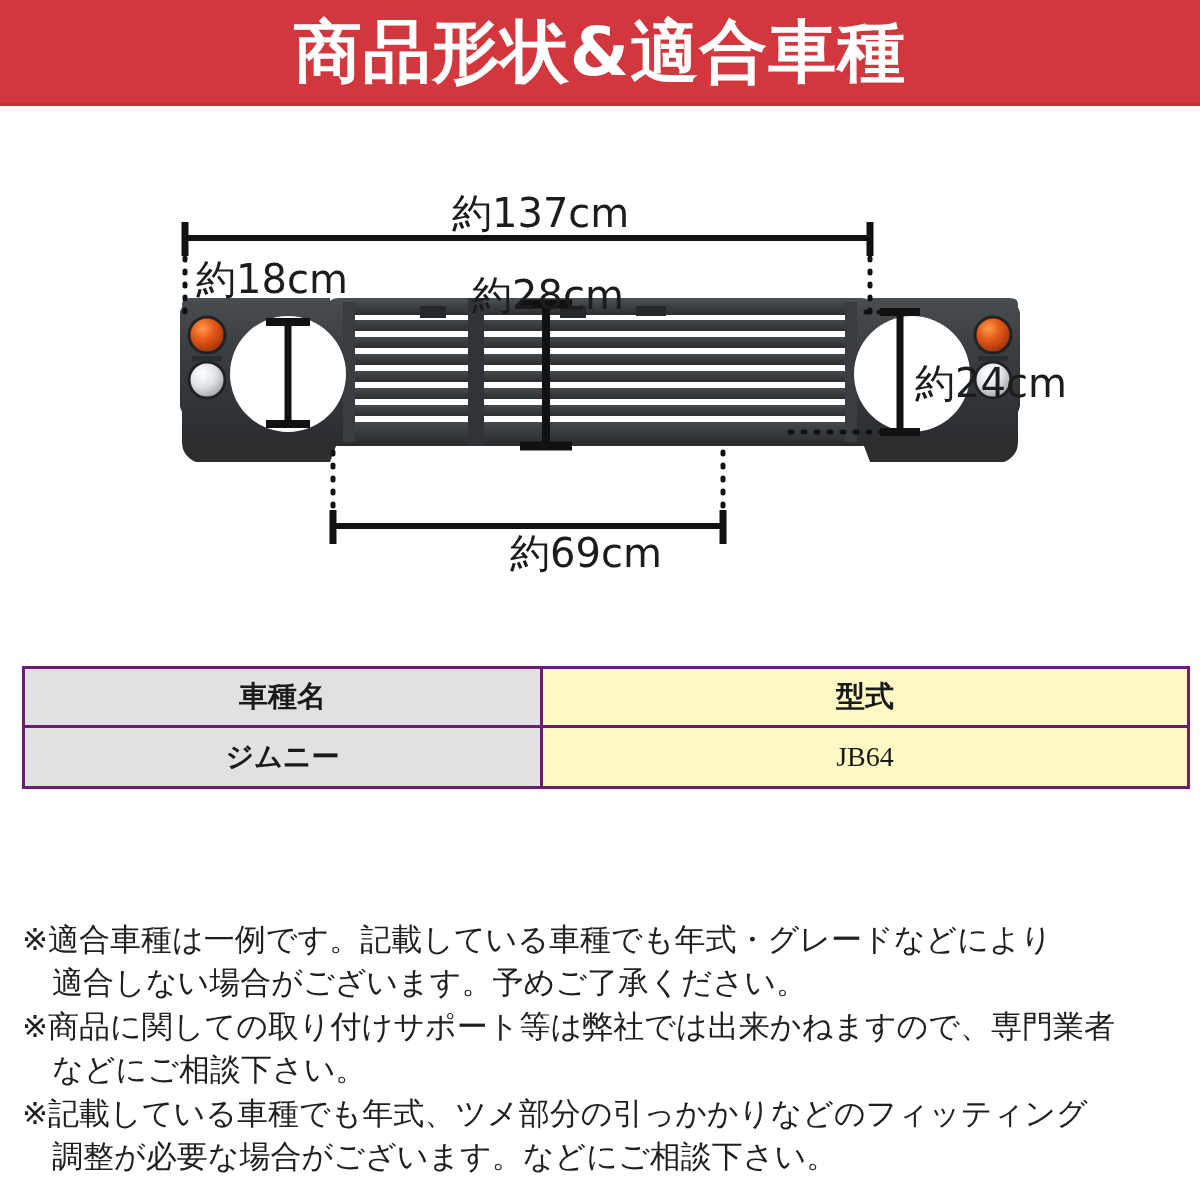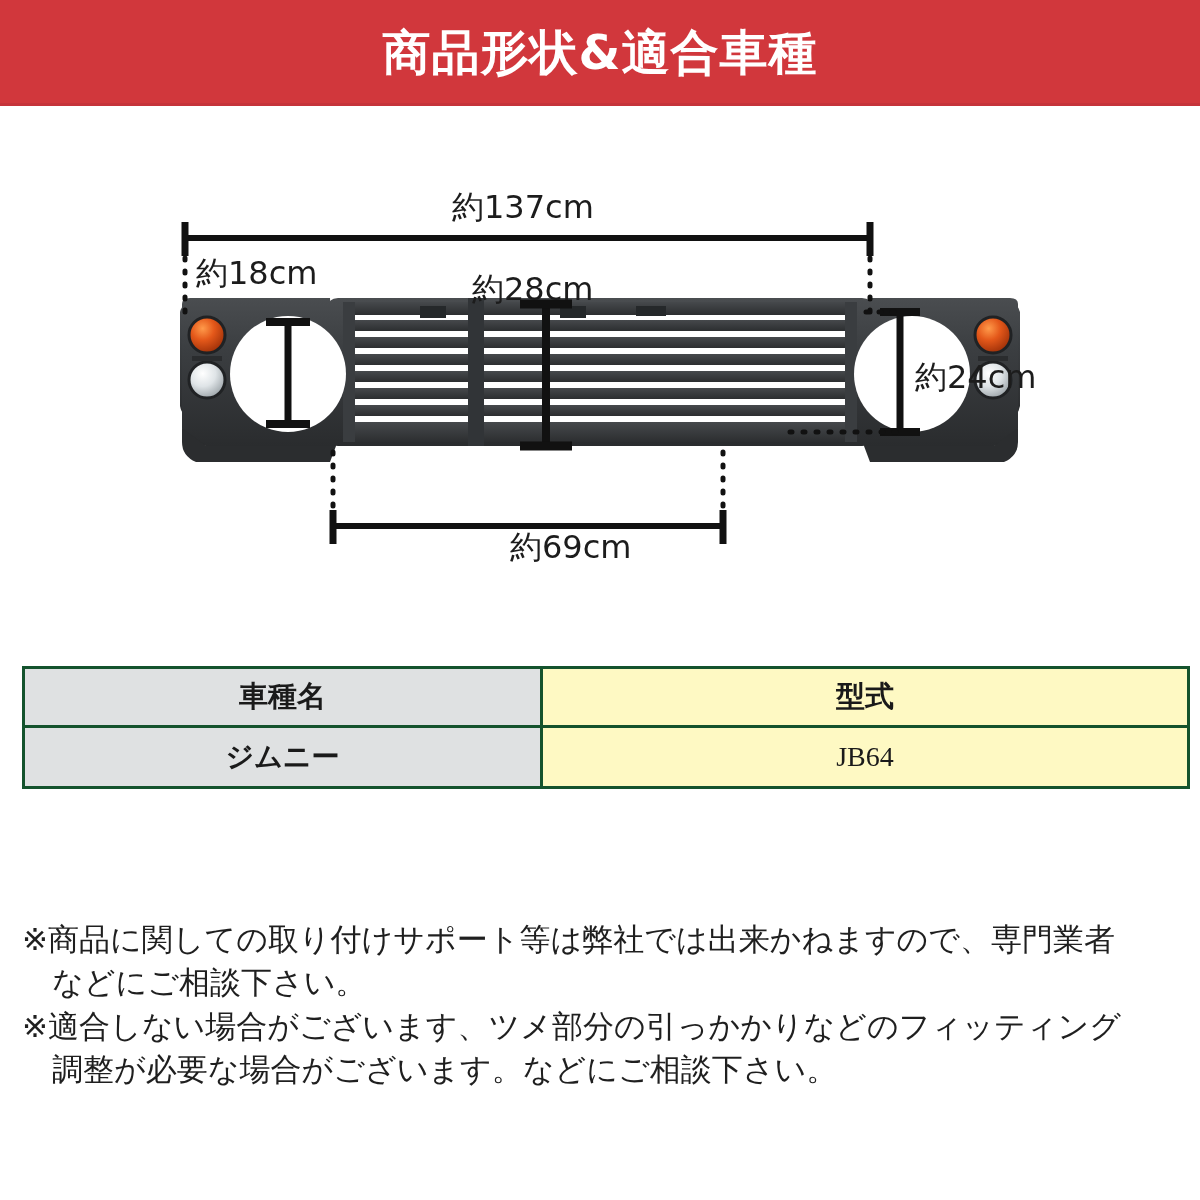--- a/index.html
+++ b/index.html
@@ -23,40 +23,40 @@
     height: 106px;
     background: #d1373c;
     display: flex;
     align-items: center;
     justify-content: center;
     box-sizing: border-box;
     border-bottom: 3px solid #c5333a;
   }
   #header-title {
     color: #ffffff;
-    font-size: 48px;
+    font-size: 68px;
     font-weight: 700;
     letter-spacing: 1px;
     line-height: 1;
     white-space: nowrap;
     font-family: "DejaVu Sans", "Liberation Sans", sans-serif;
   }
 
   
   #diagram {
     position: absolute;
     left: 0; top: 106px;
     width: 1200px;
     height: 540px;
   }
   #diagram svg { display: block; }
 
   .dimlabel {
     position: absolute;
-    font-size: 32px;
+    font-size: 40px;
     font-weight: 500;
     color: #1c1c1c;
     white-space: nowrap;
     letter-spacing: 0px;
     font-family: "DejaVu Sans", "Liberation Sans", sans-serif;
   }
   #label-137 { left: 452px; top: 80px; }
   #label-18  { left: 196px; top: 146px; }
   #label-28  { left: 472px; top: 146px; margin-top: 16px; }
   #label-24  { left: 915px; top: 250px; }
@@ -65,21 +65,21 @@
   
   #fitment-table {
     position: absolute;
     left: 22px;
     top: 666px;
     width: 1155px;
     border-collapse: collapse;
     table-layout: fixed;
   }
   #fitment-table td, #fitment-table th {
-    border: 3px solid #14532d;
+    border: 3px solid #701a75;
     text-align: center;
     vertical-align: middle;
     color: #1a1a1a;
     font-family: "DejaVu Sans", "Liberation Sans", sans-serif;
   }
   #fitment-table .col-name { width: 513px; background: #dfe1e2; }
   #fitment-table .col-model { width: 642px; background: #fef9c3; }
   #fitment-table thead th {
     height: 54px;
     font-size: 29px;
@@ -289,15 +289,16 @@
   </thead>
   <tbody>
     <tr>
       <td class="col-name">ジムニー</td>
       <td class="col-model">JB64</td>
     </tr>
   </tbody>
 </table>
 
 <div id="notes">
+  <p class="note"><span class="mark">※</span><span>適合車種は一例です。記載している車種でも年式・グレードなどにより</span><br><span>適合しない場合がございます。予めご了承ください。</span></p>
   <p class="note"><span class="mark">※</span><span>商品に関しての取り付けサポート等は弊社では出来かねますので、専門業者</span><br><span>などにご相談下さい。</span></p>
-  <p class="note"><span class="mark">※</span><span>適合しない場合がございます、ツメ部分の引っかかりなどのフィッティング</span><br><span>調整が必要な場合がございます。などにご相談下さい。</span></p>
+  <p class="note"><span class="mark">※</span><span>記載している車種でも年式、ツメ部分の引っかかりなどのフィッティング</span><br><span>調整が必要な場合がございます。などにご相談下さい。</span></p>
 </div>
 
 </body></html>

